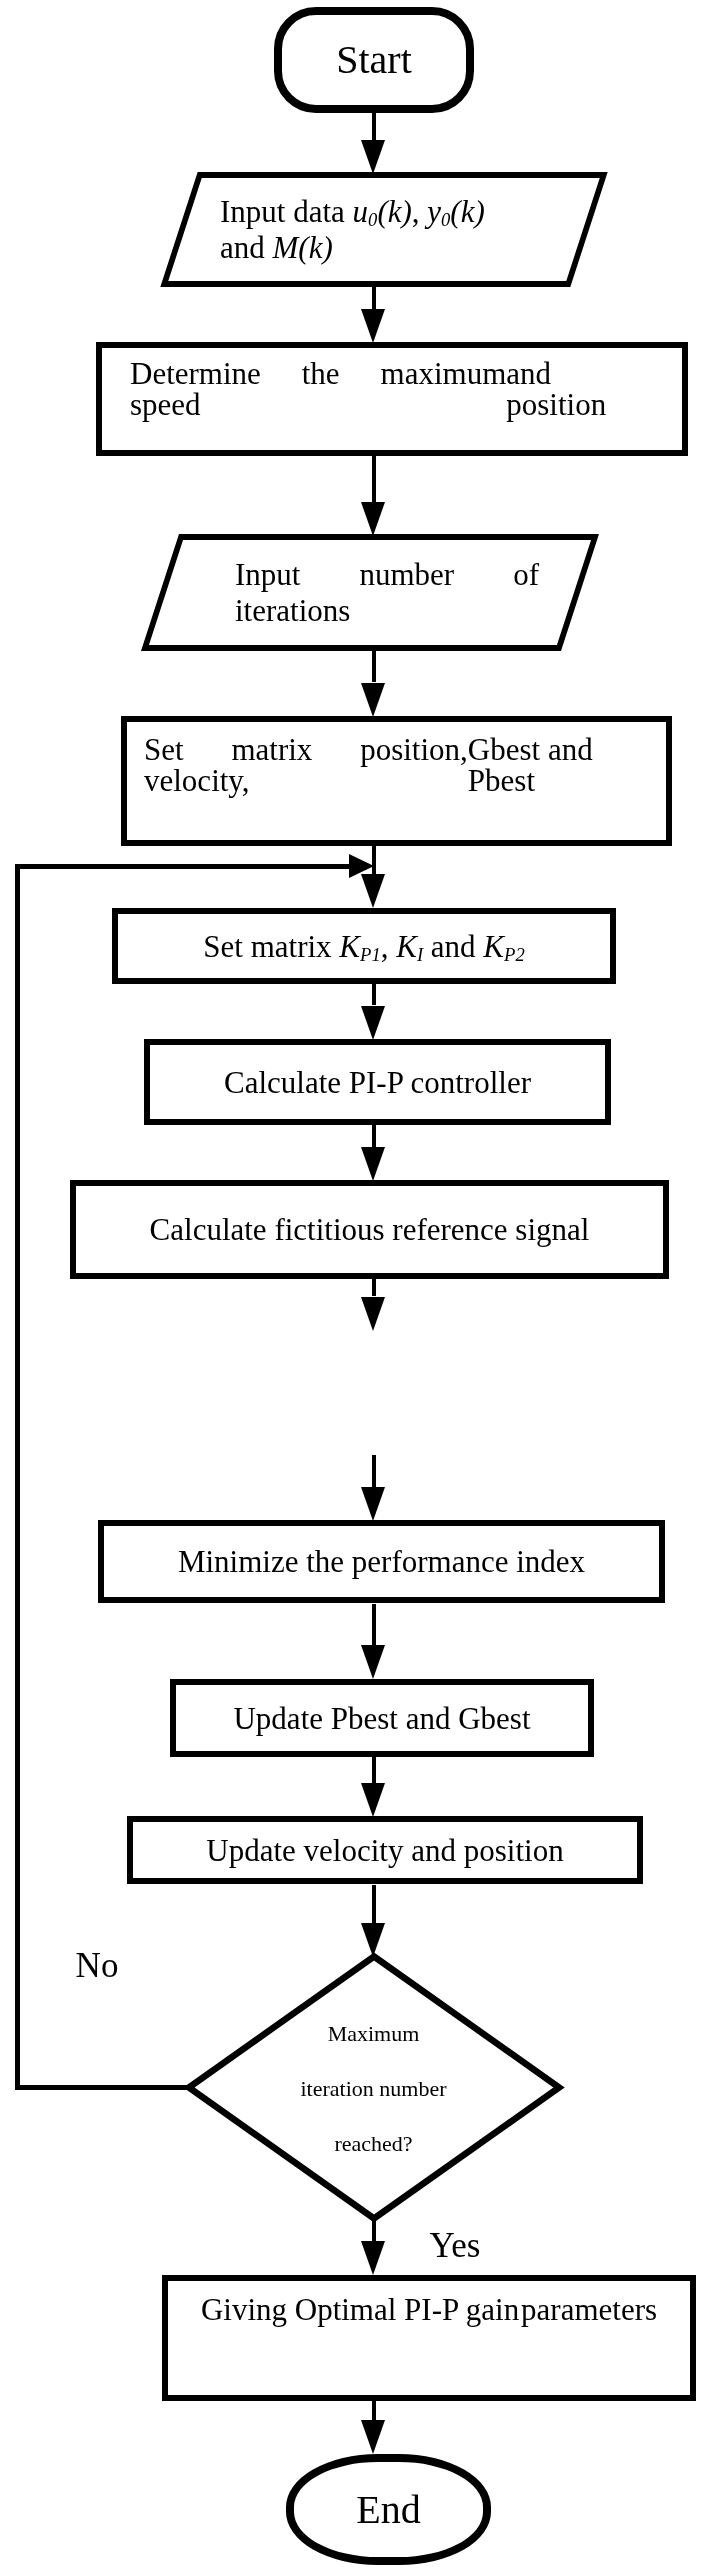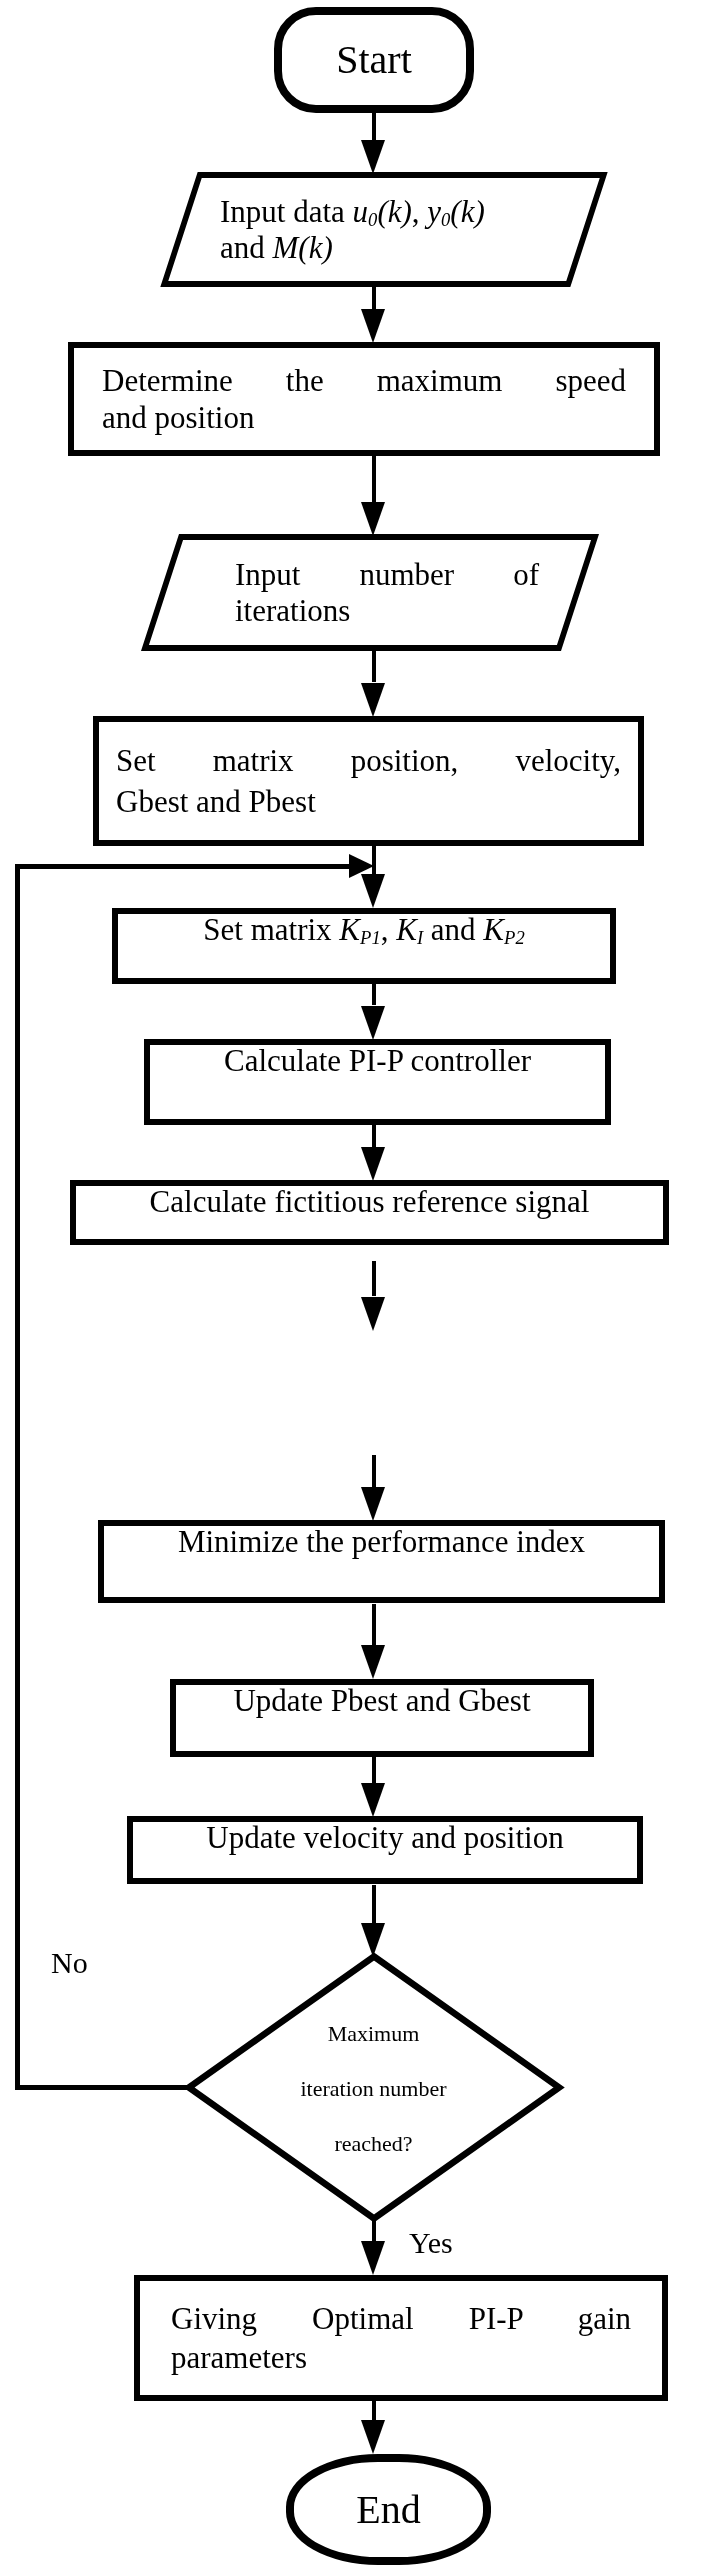--- a/index.html
+++ b/index.html
@@ -17,30 +17,30 @@
       border-left:12.5px solid transparent; border-right:12.5px solid transparent;
       border-top:34px solid var(--ink);}
   .ar{position:absolute; width:0; height:0;
       border-top:12.5px solid transparent; border-bottom:12.5px solid transparent;
       border-left:25px solid var(--ink);}
   
   .node{position:absolute; background:var(--paper); border:6.5px solid var(--ink);
         box-sizing:border-box; font-size:31px; line-height:1;}
   .thin{border-width:6px;}
   .term{border-width:8.7px; font-size:40px; display:flex; align-items:center; justify-content:center;}
-  .cent{display:flex; align-items:flex-start; justify-content:center; text-align:center;}
-  .stack{display:flex; flex-direction:column; justify-content:space-evenly;}
+  .cent{display:flex; align-items:center; justify-content:center; text-align:center;}
+  .stack{display:flex; justify-content:space-evenly;margin-left:28px;}
   .par{transform:skewX(-18deg);}
   .unskew{transform:skewX(18deg); width:100%; height:100%; box-sizing:border-box;
           display:flex; flex-direction:column; justify-content:space-evenly;}
   .ln{display:block;}
   .jl{text-align:justify; text-align-last:justify;}
   .it{font-style:italic;}
   .sb{font-size:0.6em; position:relative; top:0.22em;}
-  .edge-label{position:absolute; font-size:30px; text-align:left;}
+  .edge-label{position:absolute; font-size:35px; text-align:center;}
   .dia-text{position:absolute; text-align:center; font-size:22px; line-height:55px;}
   .dsvg{position:absolute;}
   .dsvg polygon{fill:var(--paper); stroke:var(--ink); stroke-width:12px;}
 </style>
 </head>
 <body>
 
 <div id="canvas">
 
   <div class="hl" style="left:15px; top:864px; width:334px;"></div>
@@ -119,21 +119,21 @@
   </div>
 
   <div class="node thin cent" style="left:112px; top:908px; width:504px; height:76px;">
     <span class="ln"><span>Set matrix </span><span class="it">K</span><span class="it sb">P1</span><span>, </span><span class="it">K</span><span class="it sb">I</span><span> and </span><span class="it">K</span><span class="it sb">P2</span></span>
   </div>
 
   <div class="node thin cent" style="left:144px; top:1039px; width:467px; height:86px;">
     <span class="ln"><span>Calculate PI-P controller</span></span>
   </div>
 
-  <div class="node cent" style="left:70px; top:1180px; width:599px; height:65px;">
+  <div class="node cent" style="left:70px; top:1180px; width:599px; height:99px;">
     <span class="ln"><span>Calculate fictitious reference signal</span></span>
   </div>
 
 
   <div class="node cent" style="left:98px; top:1520px; width:567px; height:83px;">
     <span class="ln"><span>Minimize the performance index</span></span>
   </div>
 
   <div class="node thin cent" style="left:170px; top:1679px; width:424px; height:78px;">
     <span class="ln"><span>Update Pbest and Gbest</span></span>

